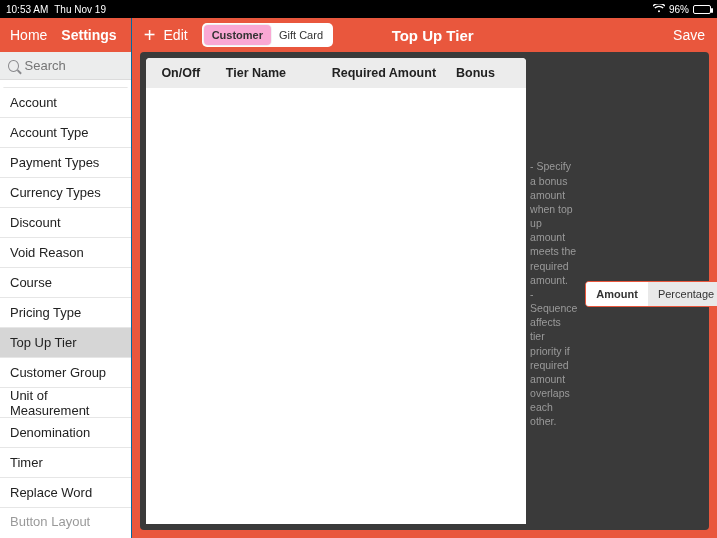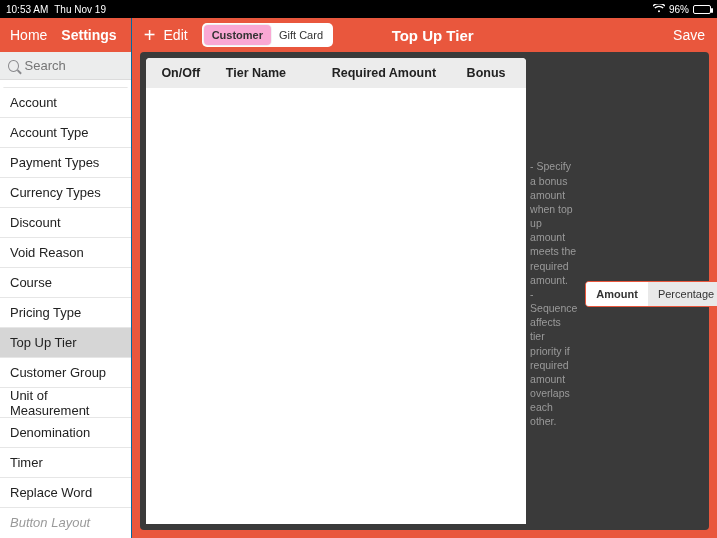--- a/index.html
+++ b/index.html
@@ -40,21 +40,21 @@
   .content-header .title { position: absolute; left: 50%; transform: translateX(-40%); font-weight: 700; font-size: 15px; }
   .content-header .save { margin-left: auto; cursor: pointer; }
 
   .content-body { flex: 1; margin: 0 8px 8px 8px; background: #3a3a3a; border-radius: 4px; padding: 6px; display: flex; flex-direction: row; }
   .table-wrap { background: #fff; border-radius: 4px 4px 0 0; flex: 0 0 auto; }
   .thead { display: flex; background: #ececec; height: 30px; align-items: center; font-size: 12.5px; font-weight: 700; color: #222; border-radius: 4px 4px 0 0; }
   .thead .col { padding: 0 10px; }
   .col.onoff { width: 70px; text-align: center; }
   .col.name { flex: 1; }
   .col.req { width: 150px; text-align: right; }
-  .col.bonus { width: 80px; text-align: center; }
+  .col.bonus { width: 80px; }
   .rows { background: #fff; flex: 1; overflow: hidden; }
   .row-line { height: 30px; border-bottom: 1px solid #eee; }
   .footer { display: flex; align-items: center; padding: 6px 4px 0 4px; gap: 8px; }
   .footer-notes { font-size: 10.5px; color: #9a9a9a; line-height: 1.35; flex: 1; }
   .seg2 { border: 1.5px solid #e9573d; border-radius: 4px; display: flex; background: #e9e9e9; overflow: hidden; }
   .seg2 button { border: none; background: transparent; font-size: 11px; padding: 6px 10px; color: #333; cursor: pointer; }
   .seg2 button.active { background: #fff; font-weight: 600; }
   .content-header { position: relative; }
 </style>
 </head>
@@ -123,21 +123,21 @@
         </div>
       <div class="sidebar-item">
           <span>Denomination</span>
         </div>
       <div class="sidebar-item">
           <span>Timer</span>
         </div>
       <div class="sidebar-item">
           <span>Replace Word</span>
         </div>
-      <div class="sidebar-item partial-bottom" style="height:22px; align-items:center; padding-top:6px; opacity:0.6;font-style:italic;">
+      <div class="sidebar-item partial-bottom" style="height:22px; align-items:flex-start; padding-top:6px; opacity:0.6;">
           <span>Button Layout</span>
         </div>
     </div>
   </aside>
 
   <main class="content">
     <div class="content-header">
       <div class="left-group">
         <span class="plus">+</span>
         <span>Edit</span>

